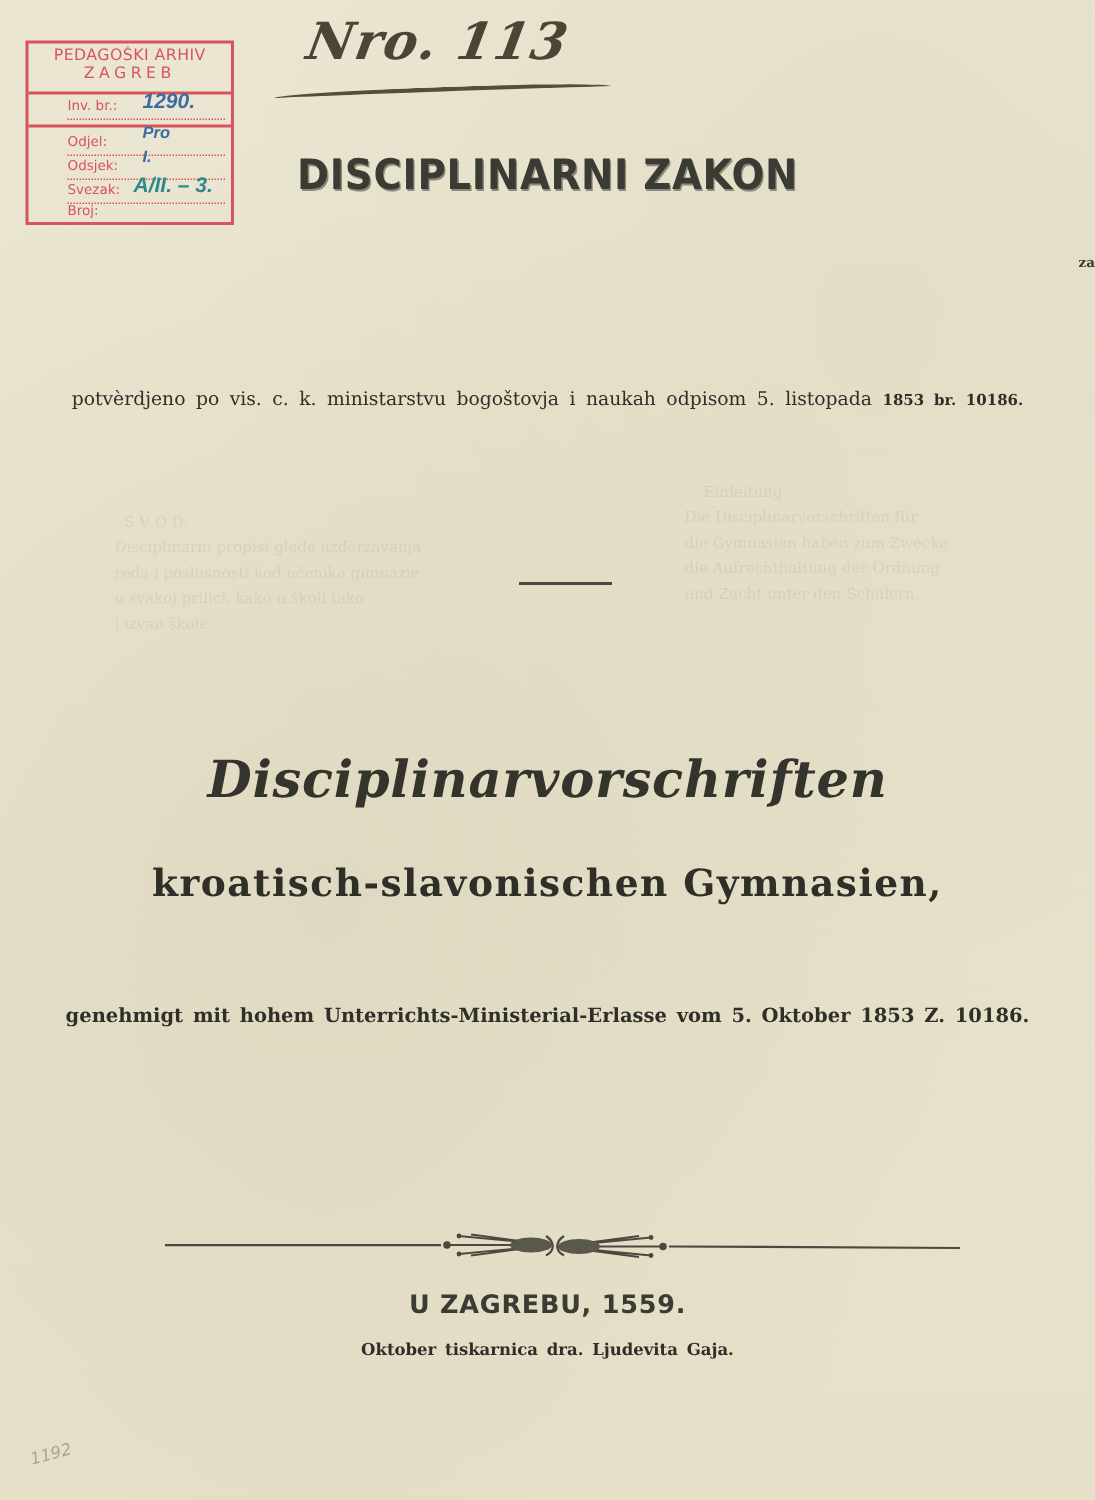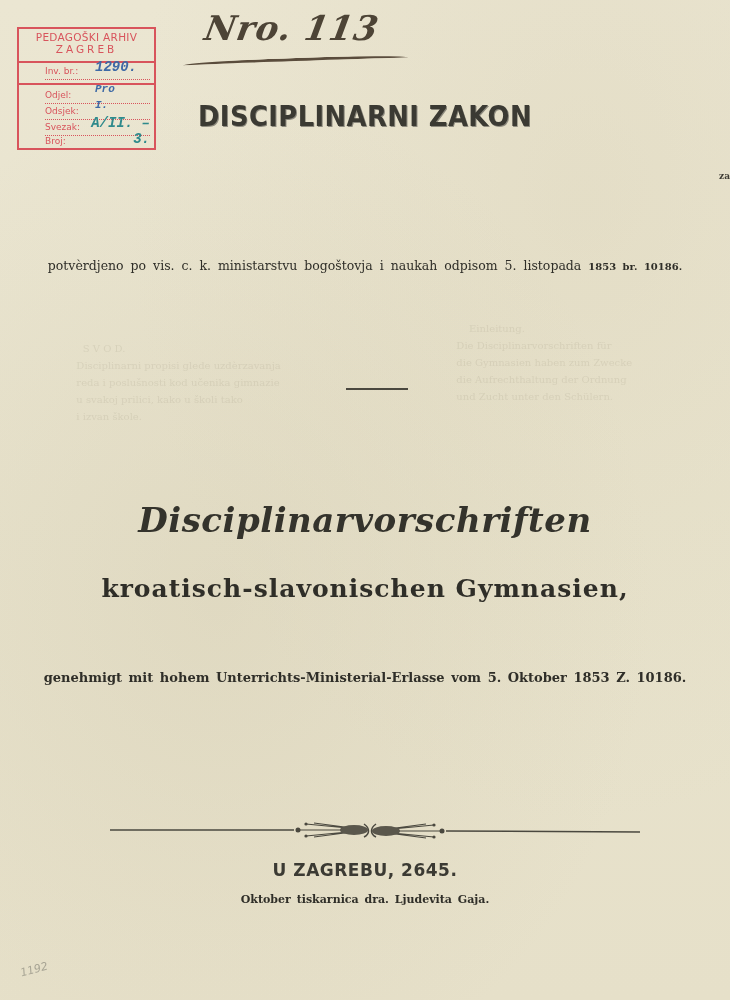--- a/index.html
+++ b/index.html
@@ -28,22 +28,22 @@
     .stamp-city { font-size: 10.5px; letter-spacing: 3px; line-height: 13px; }
     .stamp-row {
       position: absolute; left: 4px; right: 4px; height: 16px;
       font-size: 9px; line-height: 16px;
       border-bottom: 1px dotted #d8545c;
       margin-left: 22px;
     }
     .stamp-row .lbl { display: inline-block; }
     .stamp-row .val {
       position: absolute; left: 50px; top: -4px;
-      font-family: Liberation Mono, monospace; font-style: italic;
-      font-size: 14px; color: #3e6aa6; font-weight: bold; text-align: right;
+      font-family: Liberation Sans, sans-serif; font-style: italic;
+      font-size: 14px; color: #3e6aa6; font-weight: bold;
     }
     .stamp-sep { position: absolute; left: 0; right: 0; top: 54px; border-top: 2px solid #d8545c; }
     .val-teal { color: #2e8a8c !important; }
 
     
     .hand {
       position: absolute; left: 205px; top: 8px;
       font-family: "DejaVu Serif", serif; font-style: italic; font-weight: bold;
       font-size: 34px; color: #4d4436; letter-spacing: 1px;
       transform: skewX(-10deg);
@@ -173,17 +173,17 @@
     <path d="M334 11 L266 11 M326 5 L274 10 M326 17 L274 12 M318 4 L280 9 M318 18 L280 13" stroke="#4a483f" stroke-width="1.2" fill="none"></path>
     <circle cx="198" cy="4" r="1.6" fill="#4a483f"></circle>
       <circle cx="198" cy="16" r="1.6" fill="#4a483f"></circle>
     <circle cx="326" cy="5" r="1.6" fill="#4a483f"></circle>
       <circle cx="326" cy="17" r="1.6" fill="#4a483f"></circle>
     <ellipse cx="246" cy="10" rx="14" ry="5" fill="#5a574c"></ellipse>
     <ellipse cx="278" cy="11" rx="14" ry="5" fill="#5a574c"></ellipse>
     <path d="M256 4 C262 8 262 14 256 17 M268 4 C262 8 262 14 268 17" stroke="#4a483f" stroke-width="1.5" fill="none"></path>
   </svg>
 
-  <div class="center place">U ZAGREBU, 2645.</div>
+  <div class="center place">U ZAGREBU, 1559.</div>
   <div class="center printer">Oktober tiskarnica dra. Ljudevita Gaja.</div>
 
   <div class="pencil">1192</div>
 </div>
 
 </body></html>

